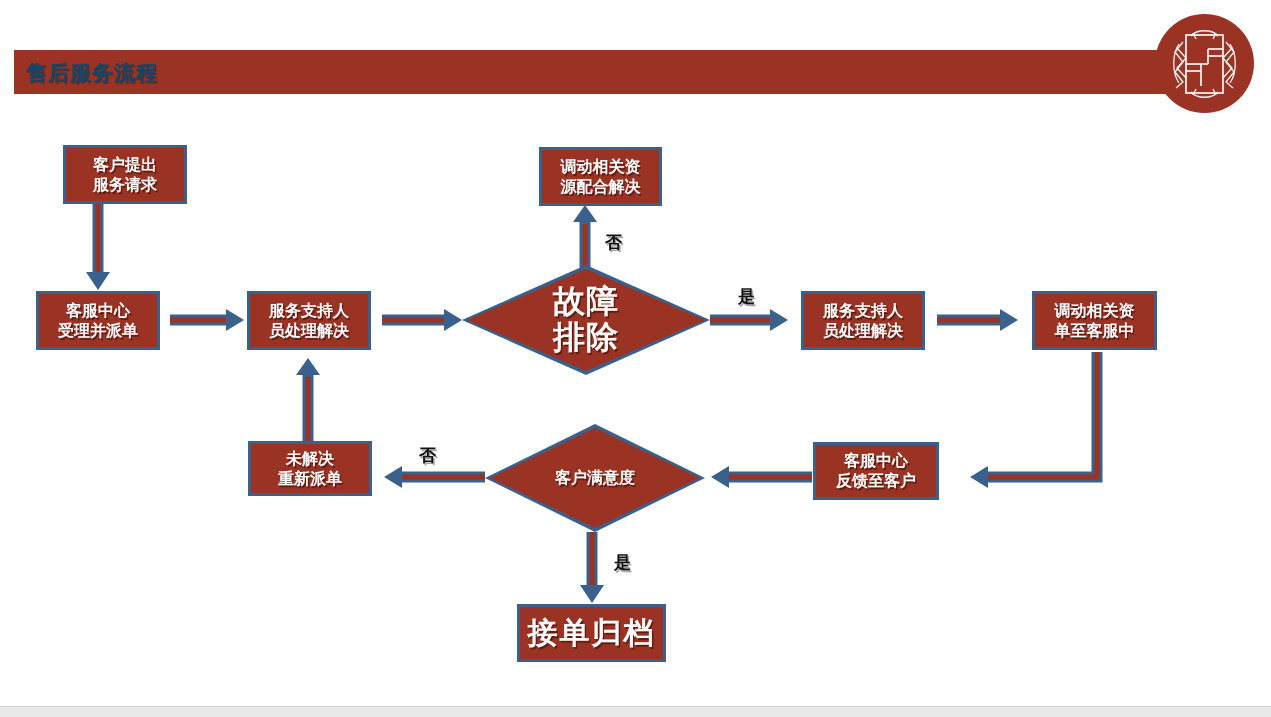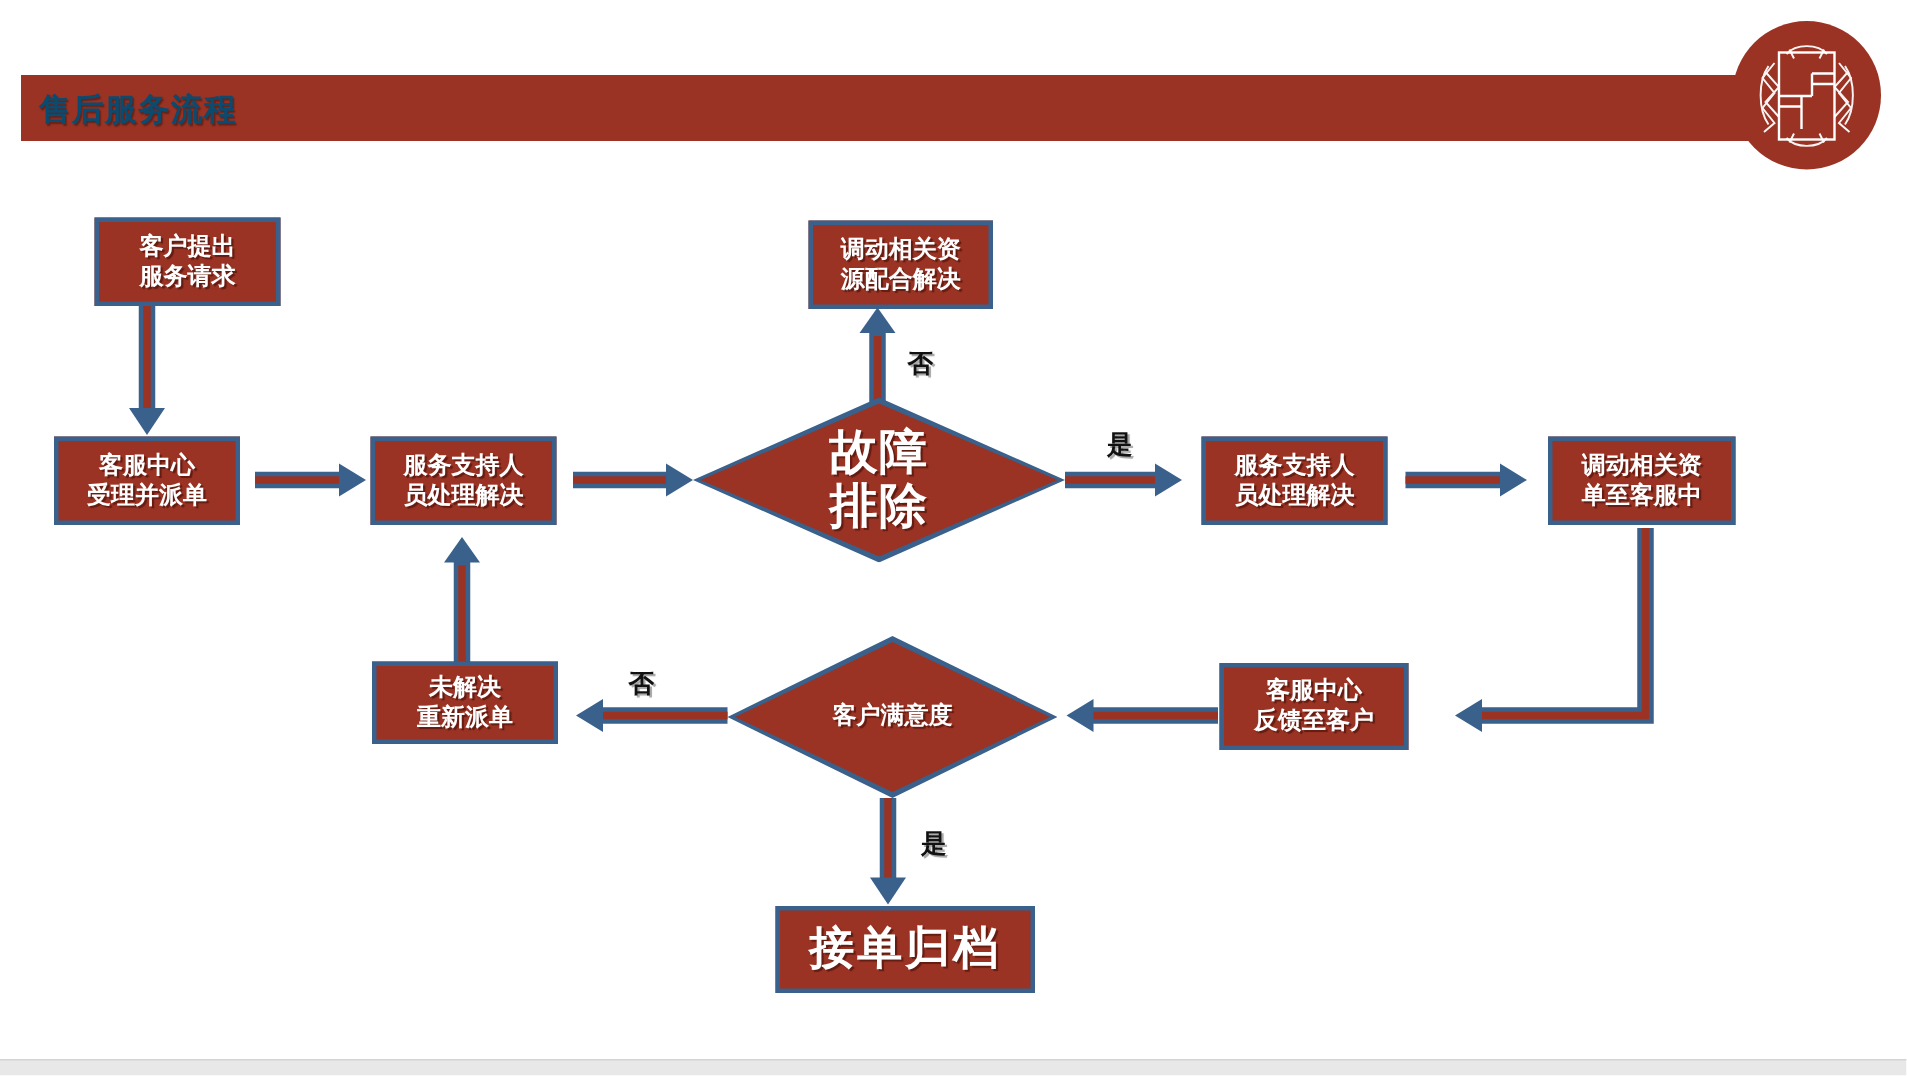--- a/index.html
+++ b/index.html
@@ -273,21 +273,21 @@
 
 <div class="diamond" style="left:485px; top:424px; width:220px; height:108px;">
   <div class="dshape"></div>
   <div class="dfill"></div>
   <div class="dlabel">客户满意度</div>
 </div>
 
 <div class="node" style="left:248px; top:441px; width:124px; height:55px;">未解决
 重新派单</div>
 
-<div class="node big" style="left:517px; top:604px; width:173px; height:58px;">接单归档</div>
+<div class="node big" style="left:517px; top:604px; width:149px; height:58px;">接单归档</div>
 
 <div class="branch-label" style="left:605px; top:231px;">否</div>
 
 <div class="branch-label" style="left:738px; top:285px;">是</div>
 
 <div class="branch-label" style="left:419px; top:444px;">否</div>
 
 <div class="branch-label" style="left:614px; top:551px;">是</div>
 
 <div id="footer-strip"></div>

